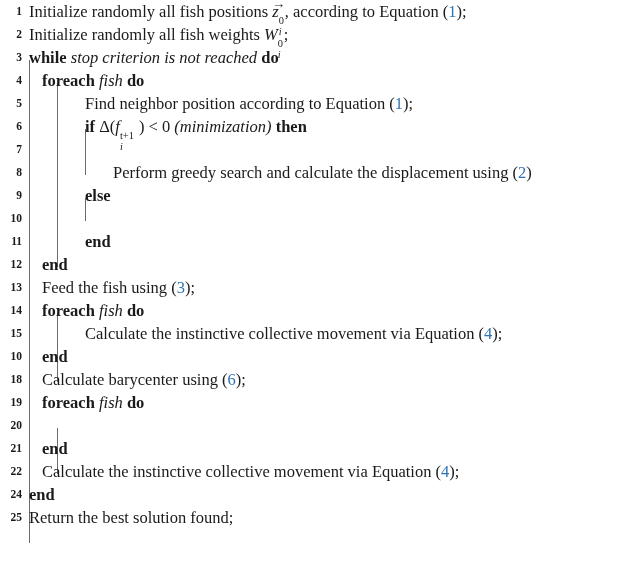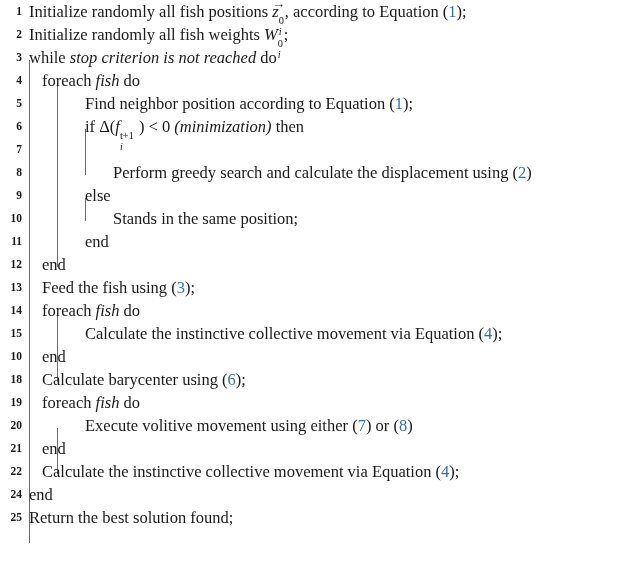--- a/index.html
+++ b/index.html
@@ -40,21 +40,21 @@
     font-size: 16.5px;
     line-height: 23px;
     display: block;
   }
   
   .ind0 .content { margin-left: 29px; }
   .ind1 .content { margin-left: 42px; }
   .ind2 .content { margin-left: 85px; }
   .ind3 .content { margin-left: 113px; }
 
-  b.kw { font-weight: normal; }
+  b.kw { font-weight: bold; }
   i.it { font-style: italic; }
   .eqref { color: #2e74b5; }
   .mth { font-style: italic; font-family: "Liberation Serif", "DejaVu Serif", serif; }
 
   
   .rule {
     position: absolute;
     width: 1.2px;
     background: #6b6b6b;
   }
@@ -150,21 +150,20 @@
     <span class="content"><span>Perform greedy search and calculate the displacement using (</span><span class="eqref">2</span><span>)</span></span>
   </div>
 
   <div class="line ind2">
     <span class="lineno">9</span>
     <span class="content"><b class="kw">else</b></span>
   </div>
 
   <div class="line ind3">
     <span class="lineno">10</span>
-    <span class="content">Stands in the same position;</span>
   </div>
 
   <div class="line ind2">
     <span class="lineno">11</span>
     <span class="content"><b class="kw">end</b></span>
   </div>
 
   <div class="line ind1">
     <span class="lineno">12</span>
     <span class="content"><b class="kw">end</b></span>
@@ -196,21 +195,20 @@
     <span class="content"><span>Calculate barycenter using (</span><span class="eqref">6</span><span>);</span></span>
   </div>
 
   <div class="line ind1">
     <span class="lineno">19</span>
     <span class="content"><b class="kw">foreach</b> <i class="it">fish</i> <b class="kw">do</b></span>
   </div>
 
   <div class="line ind2">
     <span class="lineno">20</span>
-    <span class="content"><span>Execute volitive movement using either (</span><span class="eqref">7</span><span>) or (</span><span class="eqref">8</span><span>)</span></span>
   </div>
 
   <div class="line ind1">
     <span class="lineno">21</span>
     <span class="content"><b class="kw">end</b></span>
   </div>
 
   <div class="line ind1">
     <span class="lineno">22</span>
     <span class="content"><span>Calculate the instinctive collective movement via Equation (</span><span class="eqref">4</span><span>);</span></span>

